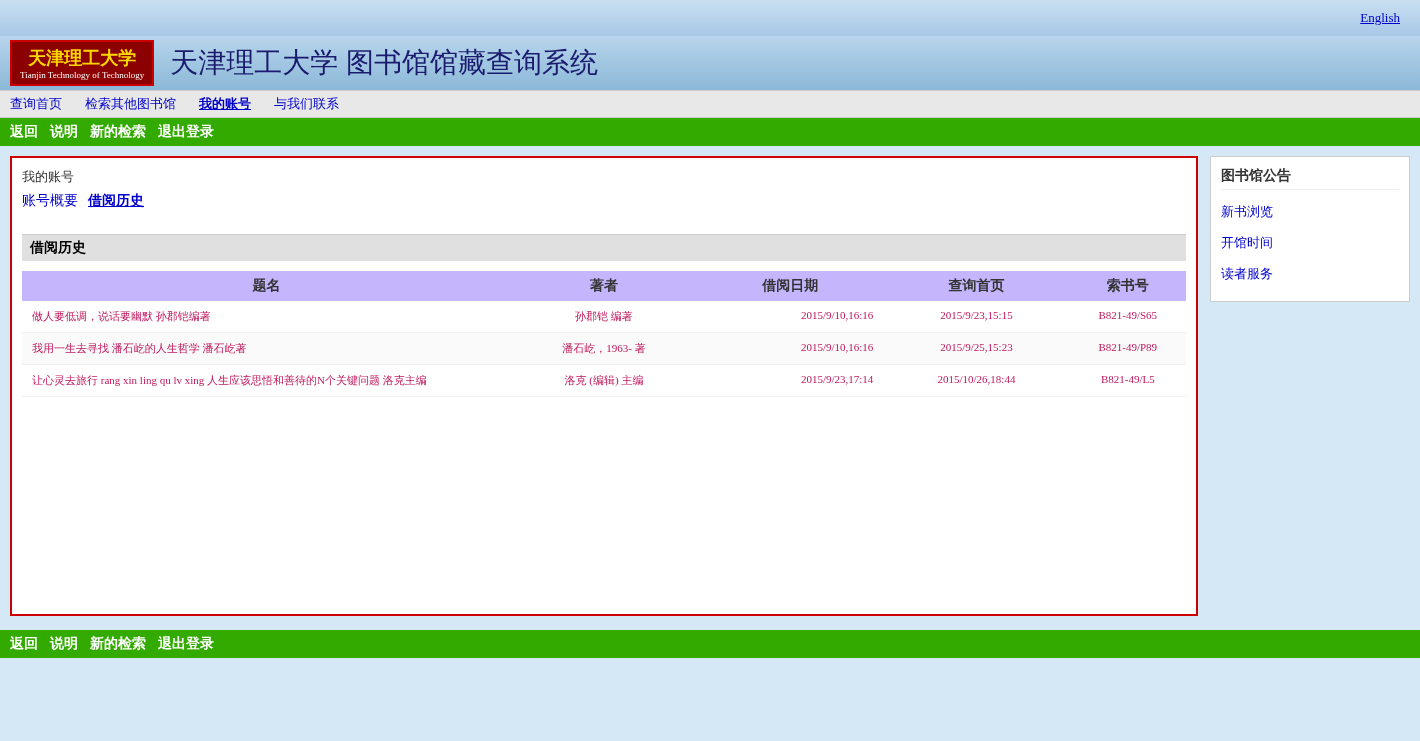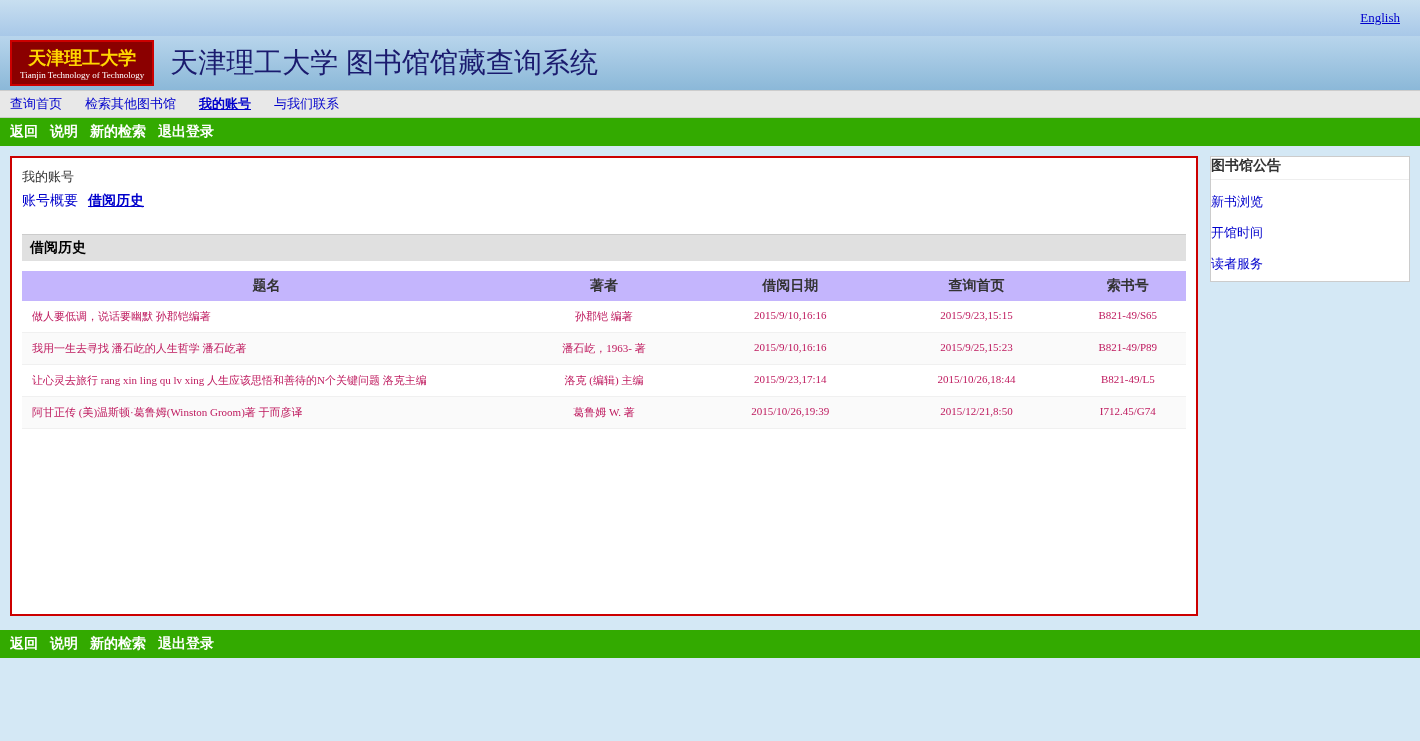--- a/index.html
+++ b/index.html
@@ -151,29 +151,30 @@
       font-size: 11px;
       color: #be185d;
       vertical-align: top;
       border-bottom: 1px solid #f0f0f0;
     }
     .borrow-table tr:nth-child(even) td {
       background: #fafafa;
     }
     .col-title { width: 42%; }
     .col-author { width: 16%; text-align: center; }
-    .col-borrow-date { width: 16%; text-align: center; }
+    .col-borrow-date { width: 16%; text-align: right; }
     .col-return-date { width: 16%; text-align: center; }
     .col-callnum { width: 10%; text-align: center; }
 
     
     .right-panel {
       width: 200px;
       background: #ffffff;
       border: 1px solid #ccc;
+      padding: 10px;
     }
     .right-panel-title {
       font-size: 14px;
       font-weight: bold;
       color: #333;
       margin-bottom: 10px;
       padding-bottom: 4px;
       border-bottom: 1px solid #eee;
     }
     .right-panel a {
@@ -264,27 +265,20 @@
       <td class="col-return-date">2015/9/25,15:23</td>
       <td class="col-callnum">B821-49/P89</td>
     </tr>
           <tr>
       <td class="col-title">让心灵去旅行 rang xin ling qu lv xing 人生应该思悟和善待的N个关键问题 洛克主编</td>
       <td class="col-author">洛克 (编辑) 主编</td>
       <td class="col-borrow-date">2015/9/23,17:14</td>
       <td class="col-return-date">2015/10/26,18:44</td>
       <td class="col-callnum">B821-49/L5</td>
     </tr>
-          <tr>
-      <td class="col-title">阿甘正传 (美)温斯顿·葛鲁姆(Winston Groom)著 于而彦译</td>
-      <td class="col-author">葛鲁姆 W. 著</td>
-      <td class="col-borrow-date">2015/10/26,19:39</td>
-      <td class="col-return-date">2015/12/21,8:50</td>
-      <td class="col-callnum">I712.45/G74</td>
-    </tr>
         </tbody>
     </table>
   </div>
 
   <div class="right-panel">
     <div class="right-panel-title">图书馆公告</div>
     <a href="#">新书浏览</a>
     <a href="#">开馆时间</a>
     <a href="#">读者服务</a>
   </div>

